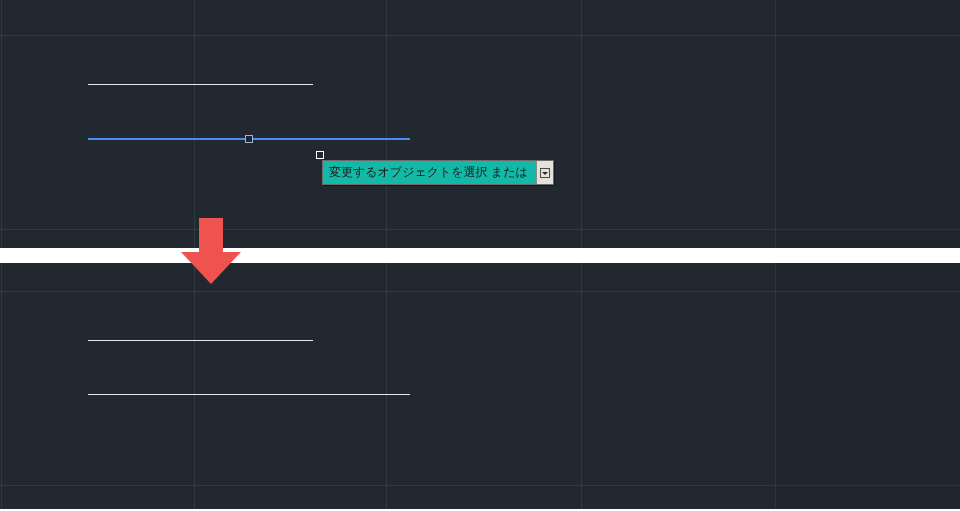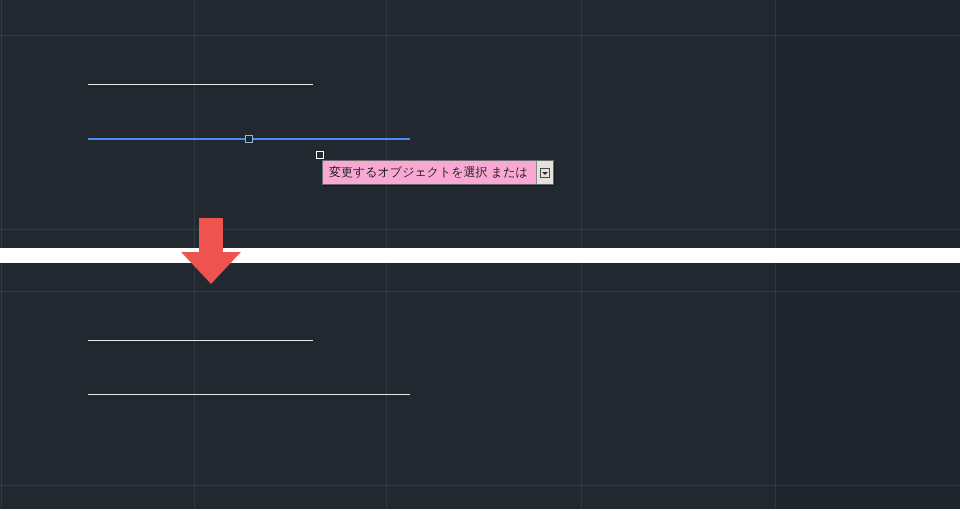--- a/index.html
+++ b/index.html
@@ -67,21 +67,21 @@
     border: 1px solid #ffffff;
     transform: translate(-50%, -50%);
     pointer-events: none;
   }
 
   
   .tooltip {
     position: absolute;
     display: flex;
     align-items: stretch;
-    background: #f9a8d4;
+    background: #14b8a6;
     border: 1px solid #6b6b6b;
     font-size: 12px;
     box-shadow: 1px 1px 0 rgba(0,0,0,0.4);
   }
   .tooltip .ttext {
     padding: 3px 8px 3px 6px;
     color: #1b1b1b;
     white-space: nowrap;
   }
   .tooltip .dropdown {

